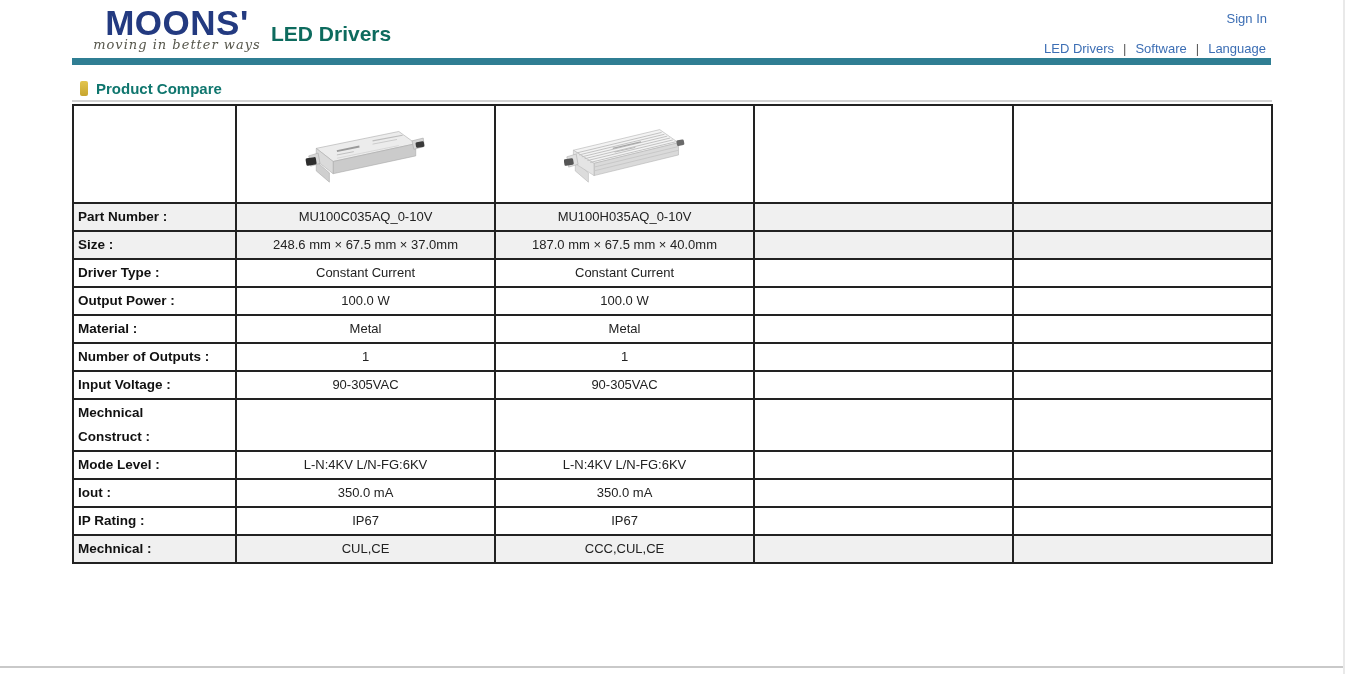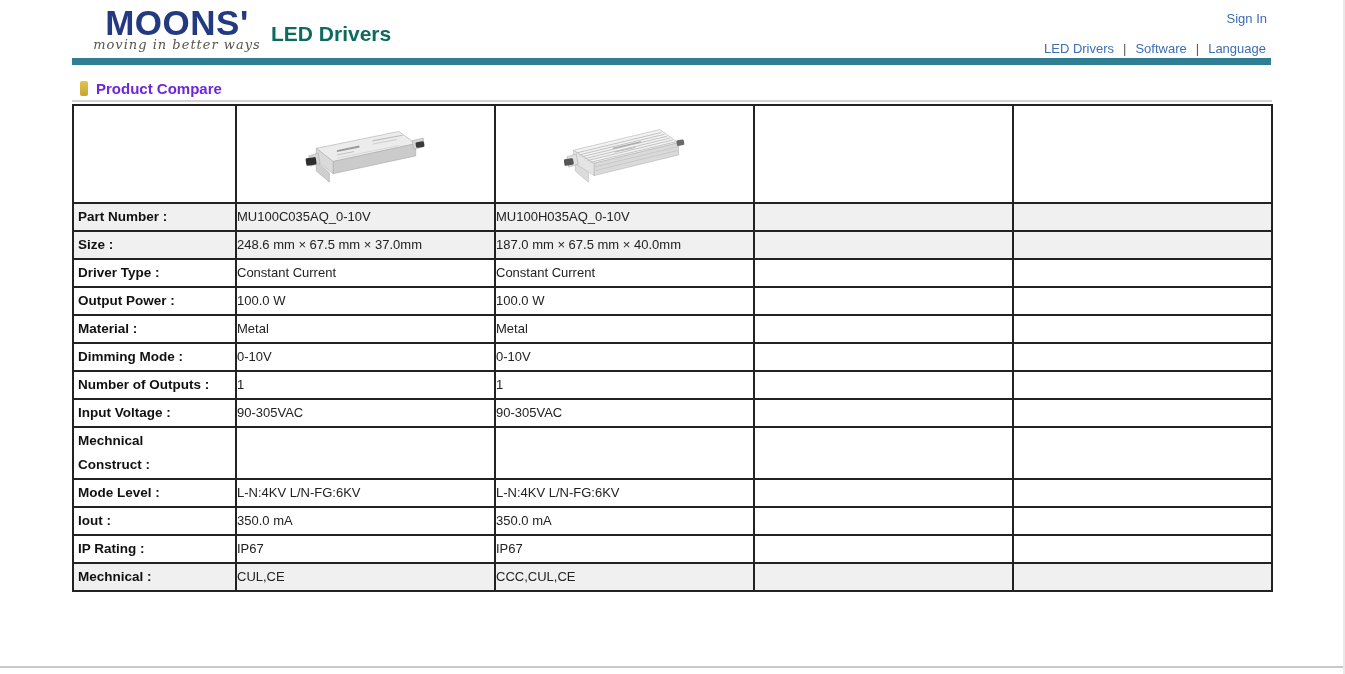--- a/index.html
+++ b/index.html
@@ -43,42 +43,42 @@
   
   .section-heading {
     position:absolute; left:80px; top:80px;
     display:flex; align-items:center;
   }
   .gold-icon {
     display:inline-block; width:8px; height:15px;
     background:linear-gradient(180deg,#e3c54d,#c7a52e);
     border-radius:2px; margin-right:8px;
   }
-  .section-title { font-size:15px; font-weight:700; color:#6d28d9; }
+  .section-title { font-size:15px; font-weight:700; color:#0f766e; }
   .heading-rule {
     position:absolute; left:72px; top:100px;
     width:1200px; height:2px; background:#d2d2d2;
   }
   
   table.compare {
     position:absolute; left:72px; top:104px;
     width:1198px; border-collapse:collapse; table-layout:fixed;
     background:#fff;
   }
   table.compare td { border:2px solid #222; vertical-align:middle; }
   col.c-label { width:163px; }
   col.c-val   { width:259px; }
   tr.image-row td { height:98px; text-align:center; }
   td.label-cell {
     font-weight:700; font-size:13.5px; color:#111;
     text-align:left; padding:1px 2px 1px 4px;
     white-space:pre-line; line-height:24px;
   }
   td.value-cell {
-    font-size:13px; color:#222; 
+    font-size:13px; color:#222; text-align:center;
     height:26px; line-height:16px;
   }
   tr.diff td { background:#f0f0f0; }
   .product-photo { display:inline-block; vertical-align:middle; }
   
   .bottom-rule {
     position:absolute; left:0; top:666px;
     width:1345px; height:2px; background:#c9c9c9;
   }
   .right-edge {
@@ -197,27 +197,20 @@
         <td class="value-cell"></td>
       </tr>
       <tr>
         <td class="label-cell">Material :</td>
         <td class="value-cell">Metal</td>
         <td class="value-cell">Metal</td>
         <td class="value-cell"></td>
         <td class="value-cell"></td>
       </tr>
       <tr>
-        <td class="label-cell">Dimming Mode :</td>
-        <td class="value-cell">0-10V</td>
-        <td class="value-cell">0-10V</td>
-        <td class="value-cell"></td>
-        <td class="value-cell"></td>
-      </tr>
-      <tr>
         <td class="label-cell">Number of Outputs :</td>
         <td class="value-cell">1</td>
         <td class="value-cell">1</td>
         <td class="value-cell"></td>
         <td class="value-cell"></td>
       </tr>
       <tr>
         <td class="label-cell">Input Voltage :</td>
         <td class="value-cell">90-305VAC</td>
         <td class="value-cell">90-305VAC</td>

